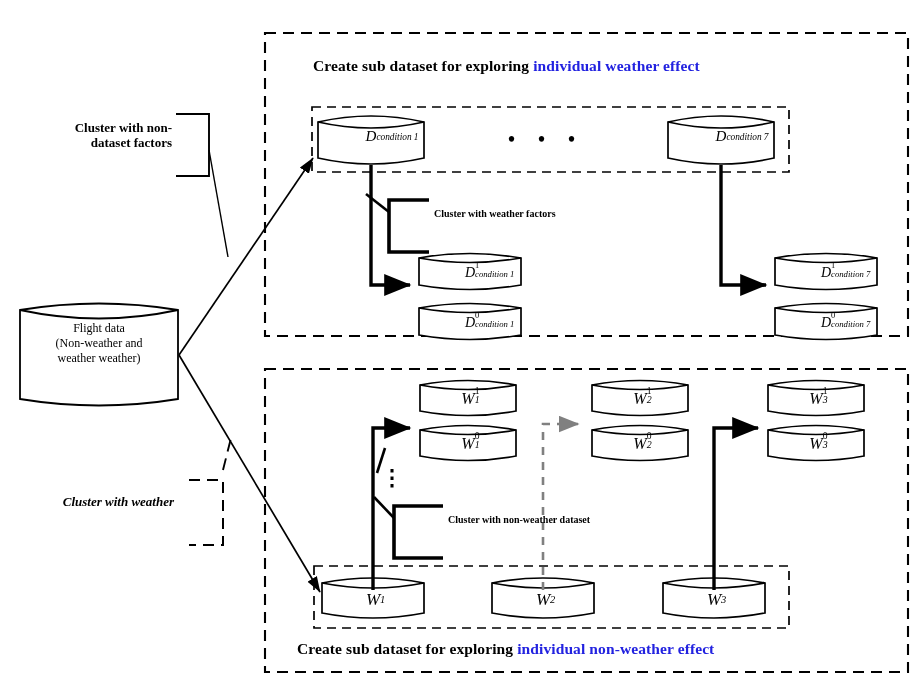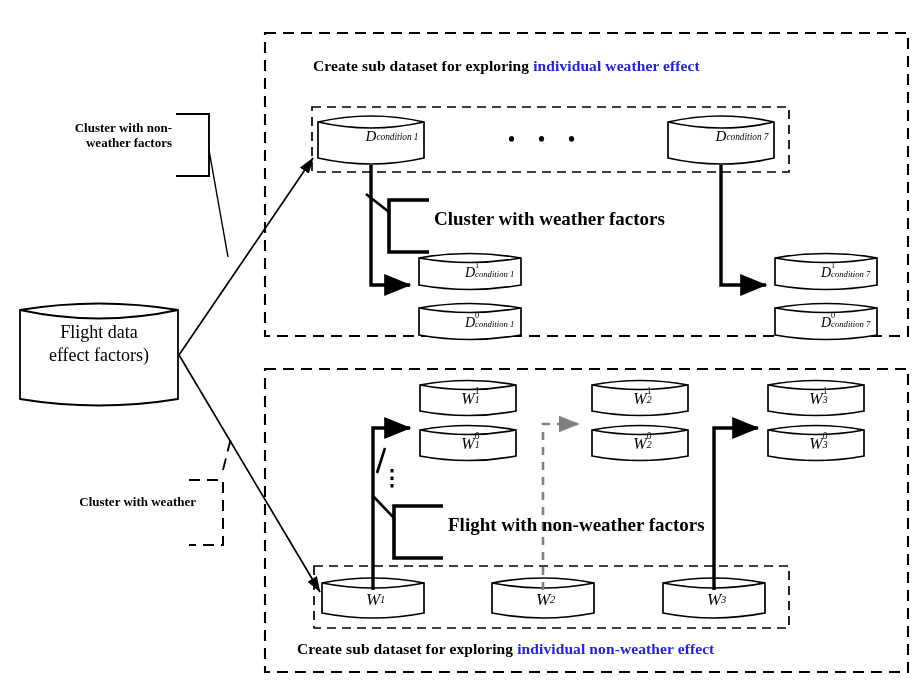--- a/index.html
+++ b/index.html
@@ -18,24 +18,24 @@
 
   .banner{font-size:15.5px;font-weight:bold;letter-spacing:.1px;}
   .banner .blue{color:#2222e0;}
 
   .bracket-label{
     font-size:13px;font-weight:bold;line-height:1.18;
     text-align:center;white-space:normal;
   }
   .bracket-label.right{text-align:right;}
 
-  .callout{font-size:19px;font-weight:bold;white-space:nowrap;}
+  .callout{font-size:10px;font-weight:bold;white-space:nowrap;}
 
   .main-db-text{
-    font-size:18px;line-height:1.26;text-align:center;
+    font-size:12px;line-height:1.26;text-align:center;
     font-weight:normal;font-family:"Liberation Serif",serif;
   }
 
   
   .cyl-label{
     position:absolute;left:0;right:0;text-align:center;
     font-family:"Liberation Serif",serif;font-style:italic;
     color:#000;pointer-events:none;
   }
   .cyl-label .sub{font-style:italic;font-size:.68em;}
@@ -185,34 +185,35 @@
   <div class="t banner ov" style="left:313px; top:57px;">
     <span>Create sub dataset for exploring </span><span class="blue">individual weather effect</span>
   </div>
 
   <div class="t banner ov" style="left:297px; top:640px;">
     <span>Create sub dataset for exploring </span><span class="blue">individual non-weather effect</span>
   </div>
 
   <div class="t main-db-text ov" style="left:14px; top:321px; width:170px;">
     <div>Flight data</div>
-    <div>effect factors)</div>
+    <div>(Non-weather and</div>
+    <div>weather weather)</div>
   </div>
 
   <div class="t bracket-label ov right" style="left:40px; top:120px; width:132px;">
     <div>Cluster with non-</div>
-    <div>weather factors</div>
-  </div>
-
-  <div class="t bracket-label ov right" style="left:48px; top:494px; width:148px;">
+    <div>dataset factors</div>
+  </div>
+
+  <div class="t bracket-label ov right" style="left:26px; top:494px; width:148px;font-style:italic;">
     <div>Cluster with weather</div>
   </div>
 
   <div class="t callout ov" style="left:434px; top:208px;">Cluster with weather factors</div>
-  <div class="t callout ov" style="left:448px; top:514px;">Flight with non-weather factors</div>
+  <div class="t callout ov" style="left:448px; top:514px;">Cluster with non-weather dataset</div>
 
   <div class="dots3 ov" style="left:508px; top:128px;">• • •</div>
 
   <div class="t ov" style="left:381px; top:470px; font-size:22px; font-weight:bold; line-height:.7;">⋮</div>
 
   <div class="cyl-label ov" style="left:318px; top:128px; width:106px; font-size:15px;">
     <span class="mv"><span class="base">D</span><span class="sub">condition&nbsp;1</span></span>
   </div>
 
   <div class="cyl-label ov" style="left:668px; top:128px; width:106px; font-size:15px;">

